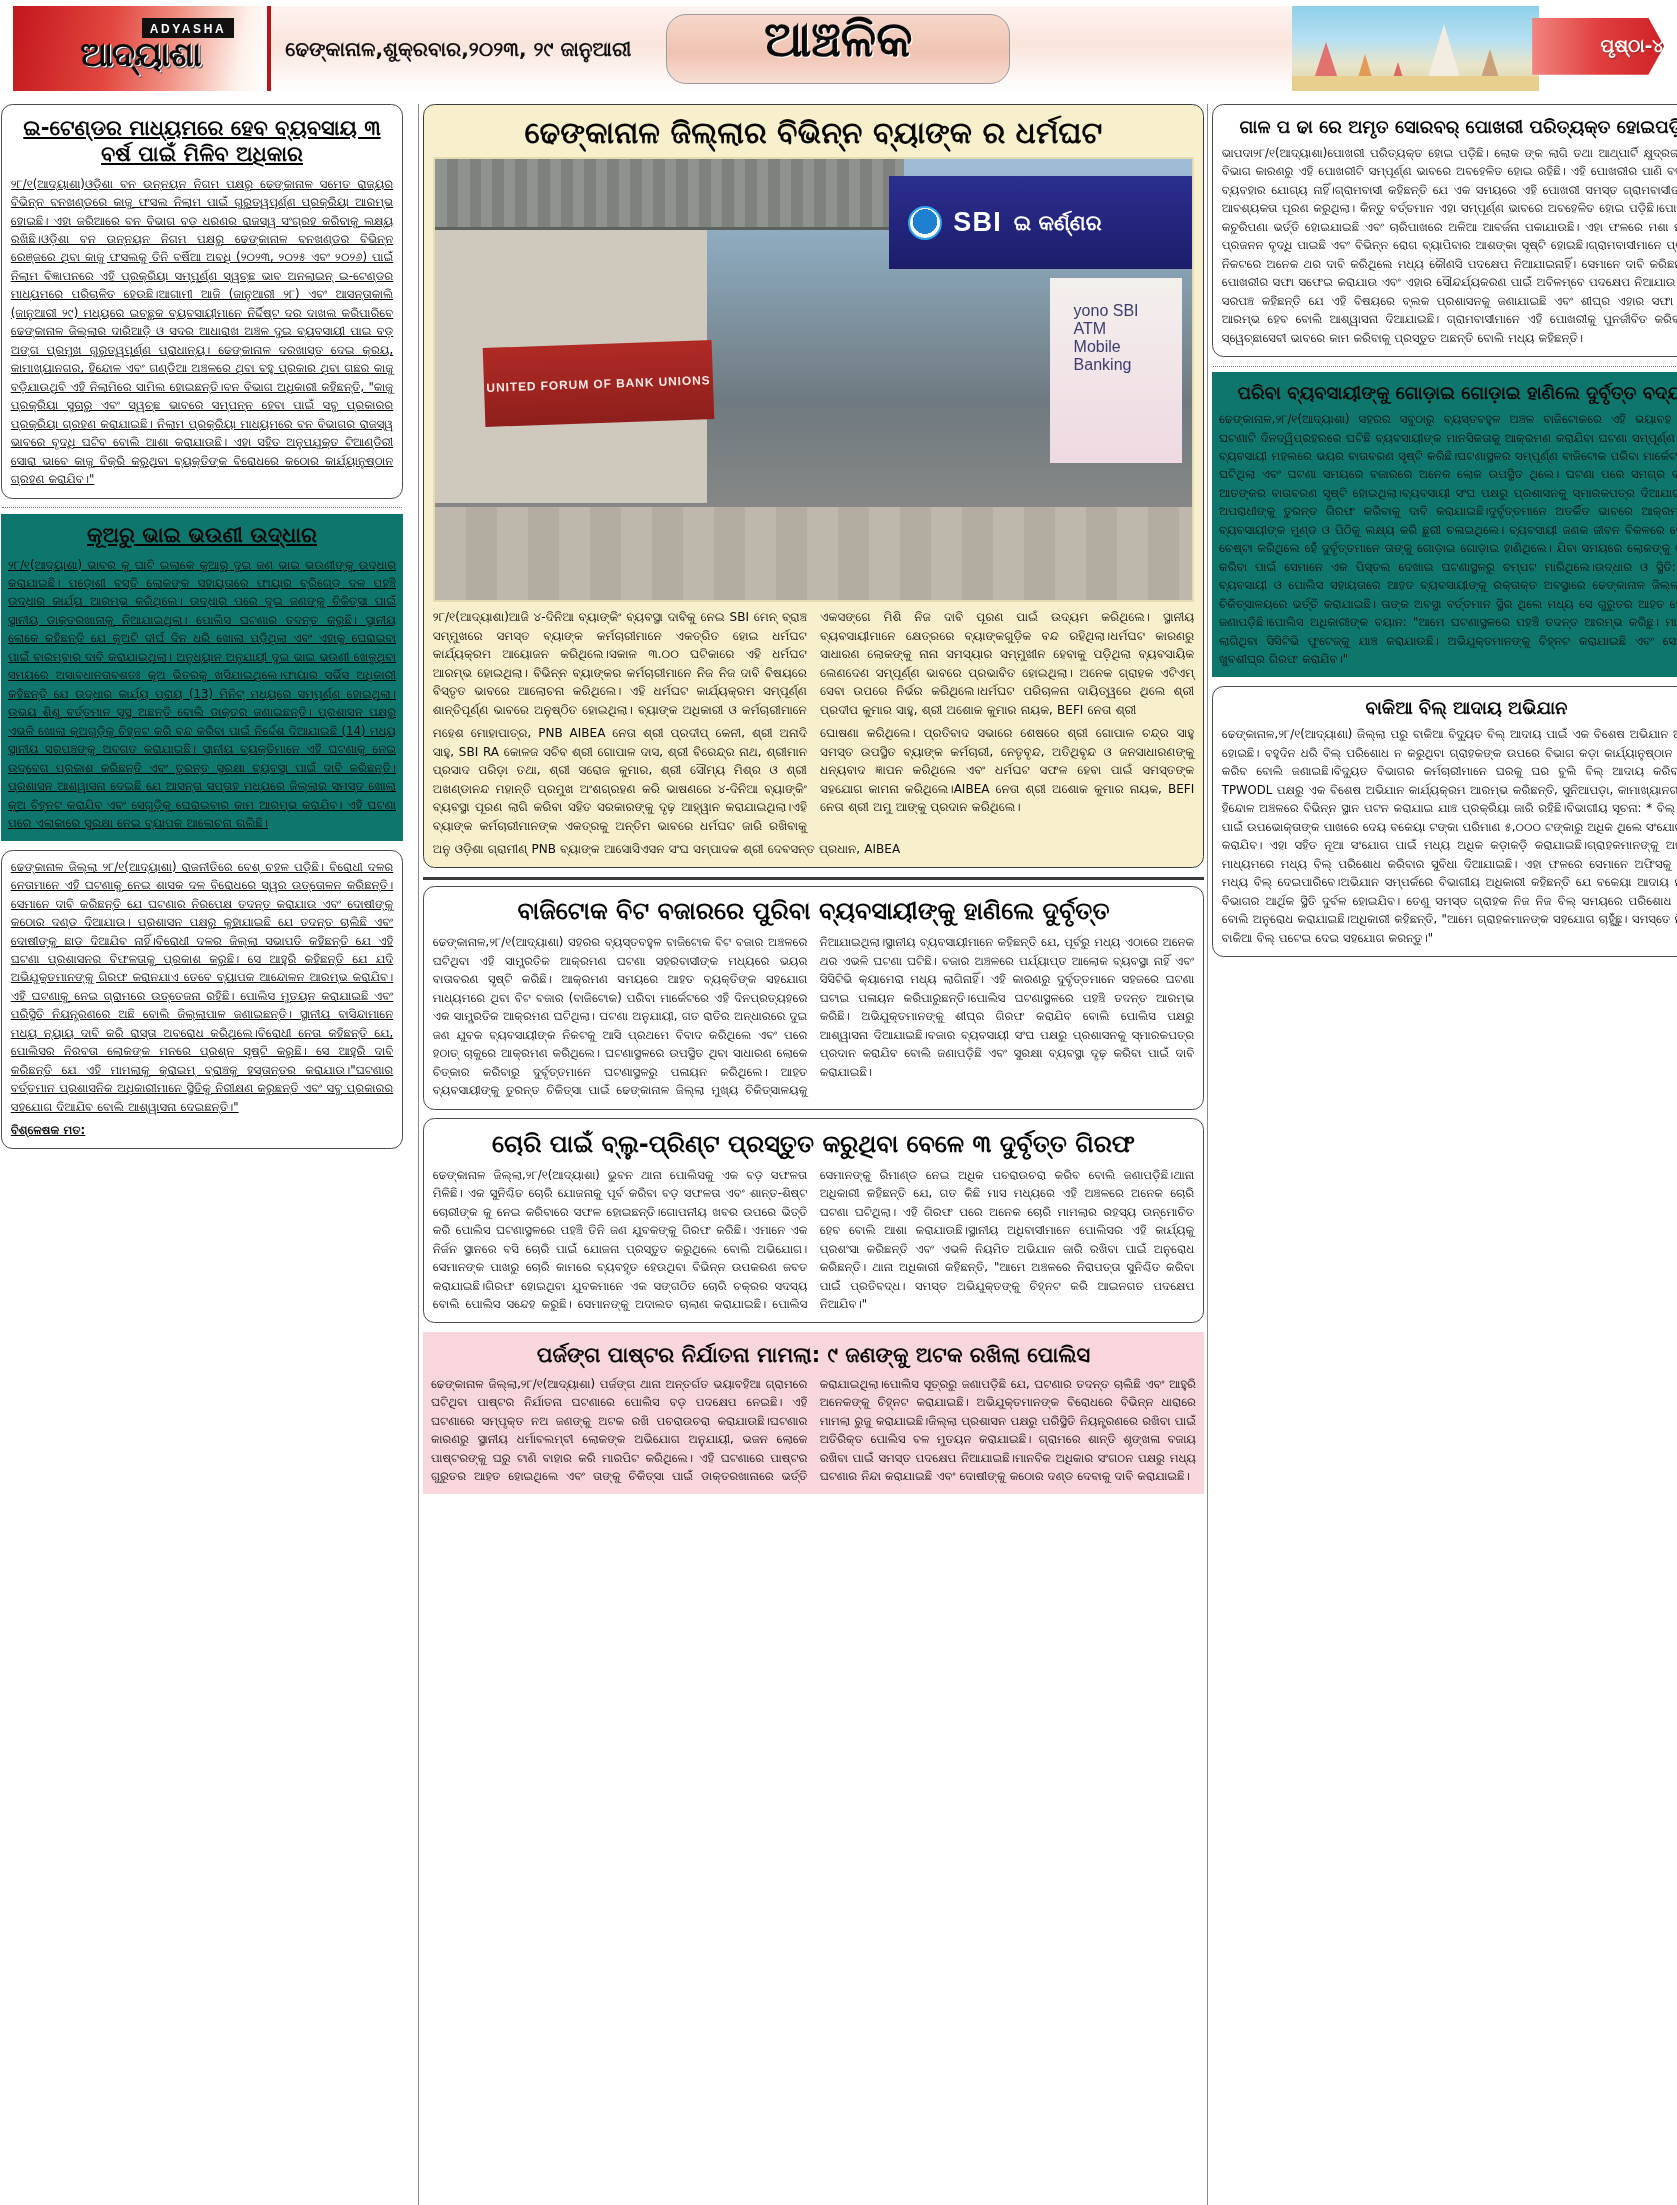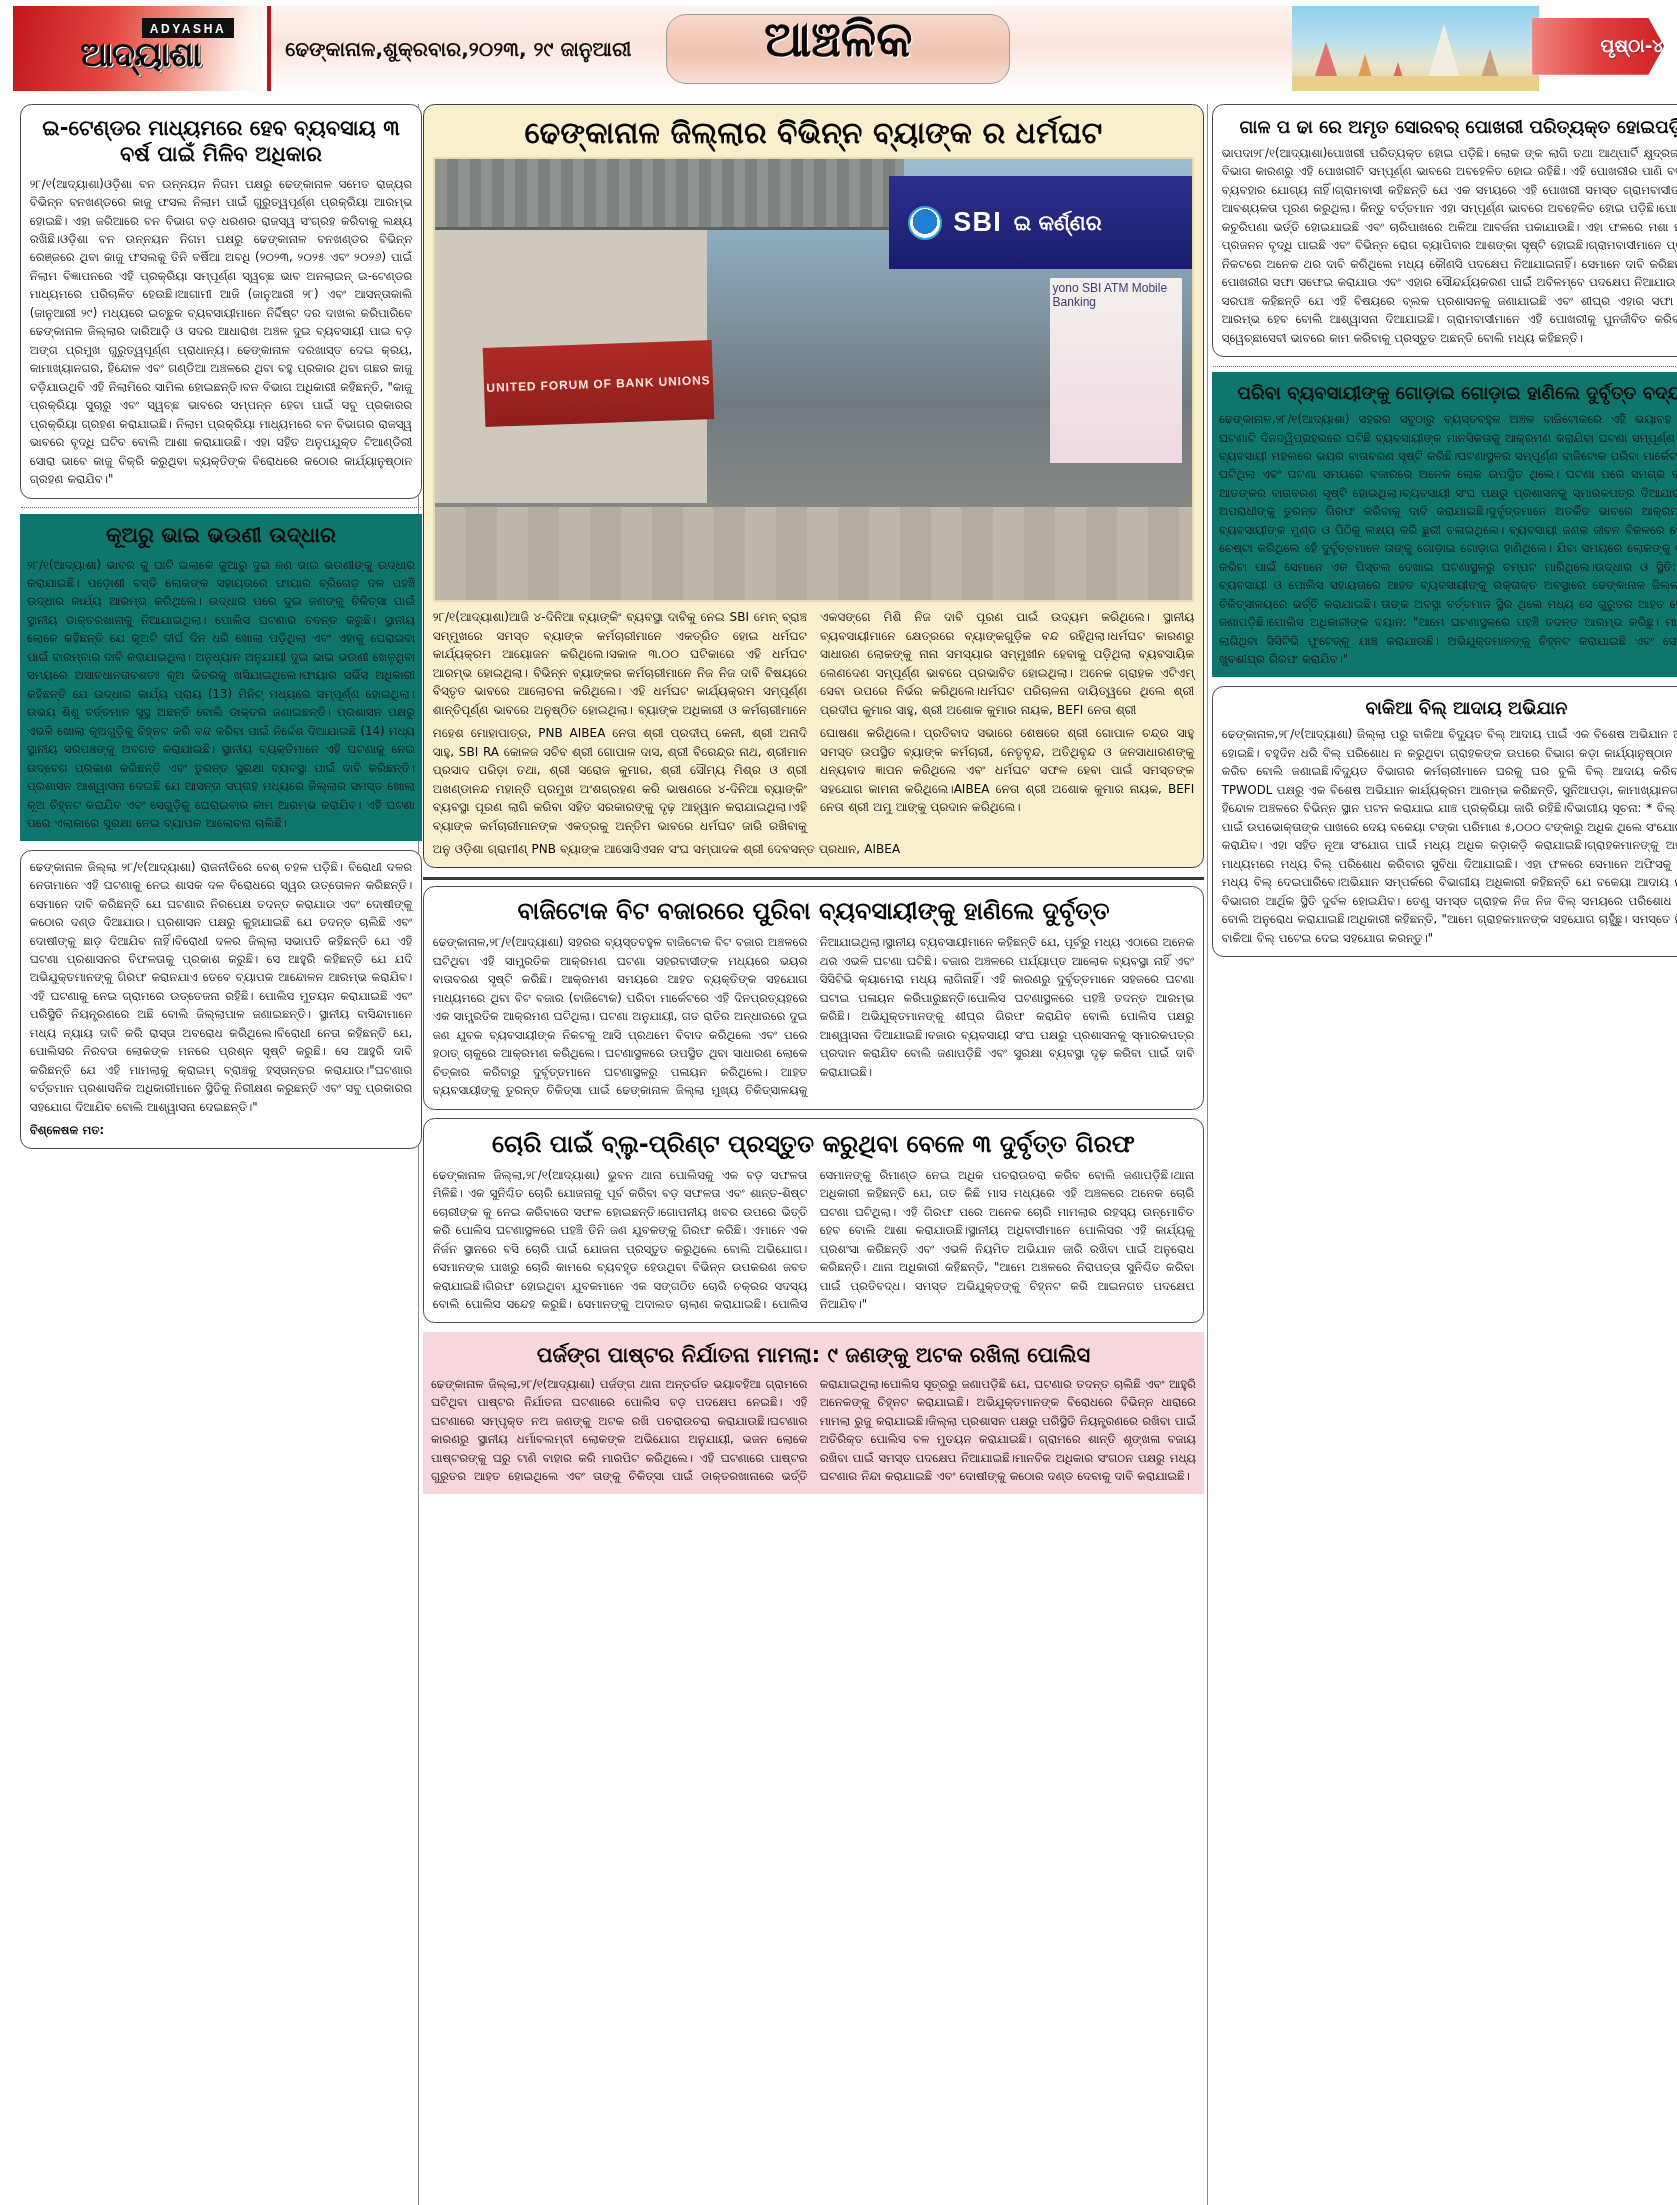--- a/index.html
+++ b/index.html
@@ -110,21 +110,21 @@
     font-family: "DejaVu Sans", sans-serif;
     font-size: 18.5px; font-weight: bold; color: #ffffff;
     padding-left: 13.2px; text-shadow: 0.9px 0.9px 0.9px rgba(0,0,0,.35);
   }
 
   
   .col {
     position: absolute;
     top: 104px;
   }
-  .col-1 { left: 20px;   width: 402px; }
+  .col-1 { left: 1px;   width: 402px; text-decoration: underline; }
   .col-2 { left: 423px;  width: 781px; }
   .col-3 { left: 1212px; width: 509px; }
 
   .colrule {
     position: absolute;
     top: 104px; width: 1.3px; height: 2604px;
     background: #8a8a8a;
   }
   .colrule-a { left: 418px; }
   .colrule-b { left: 1207px; }
@@ -206,21 +206,21 @@
   .ph-sbi-logo {
     width:34px;height:34px;border-radius:50%;
     background: radial-gradient(circle at 50% 45%, #1f7fd0 0 55%, #ffffff 56% 100%);
     border:2.6px solid #2ea3e8;
   }
   .ph-sbi-txt { color:#ffffff; font-size:27px; font-weight:bold; font-family:"Liberation Sans",sans-serif; letter-spacing:1.3px;}
   .ph-sbi-od { color:#ffffff; font-size:21px; font-weight:bold; font-family:"DejaVu Sans",sans-serif;}
   .ph-yono {
     position:absolute; right:10.6px; top:119px; width:132px; height:185px;
     background: linear-gradient(180deg,#f3f0ec 0%, #efd9e2 100%);
-    color:#3c3c6e; font-size:12px; padding:3px; font-family:"Liberation Sans",sans-serif;
+    color:#3c3c6e; font-size:16px; padding:24px; font-family:"Liberation Sans",sans-serif;
   }
   .ph-step { position:absolute; right:0; bottom:0; width:34%; height:79px;
     background: repeating-linear-gradient(180deg,#b9b2a4 0 18.5px,#a69e90 18.5px 37px); }
   .ph-ground { position:absolute; left:0; bottom:0; width:100%; height:93px;
     background: repeating-linear-gradient(90deg,#bdb8ab 0 31px,#b2ada0 31px 62px); }
 </style>
 </head>
 <body>
 
 <div id="page">

